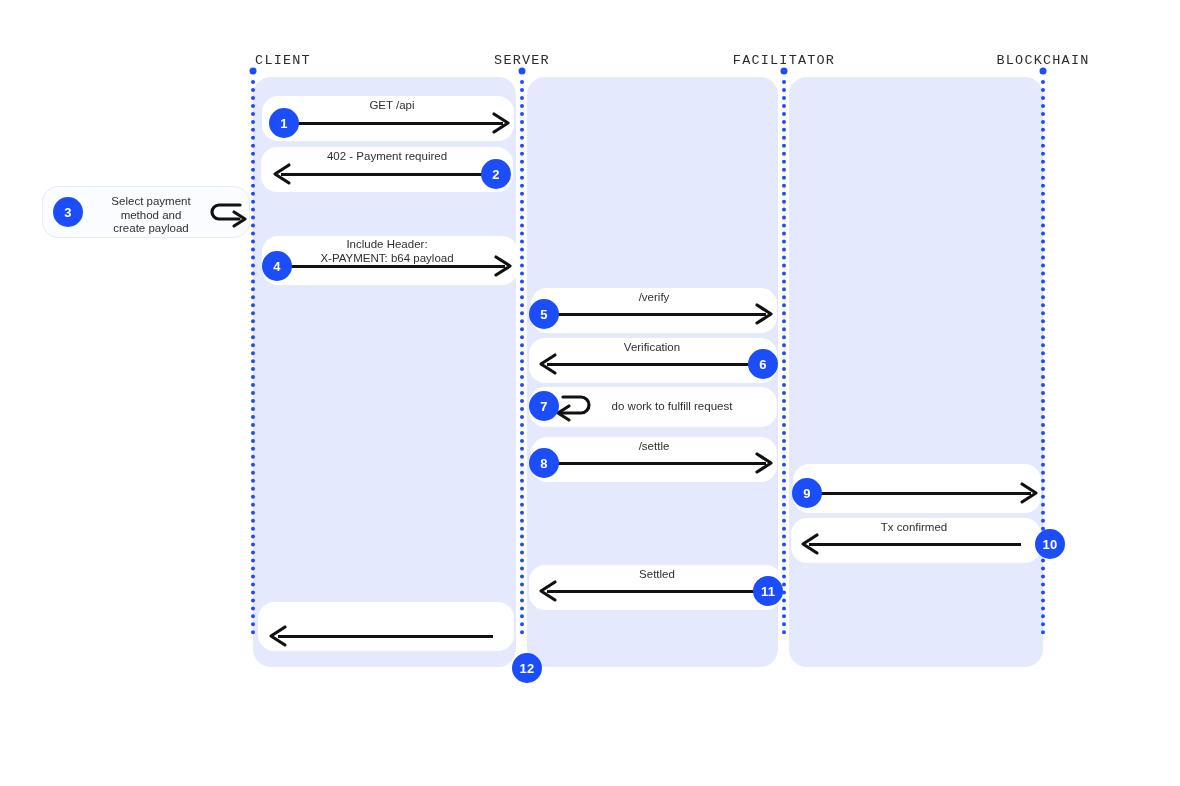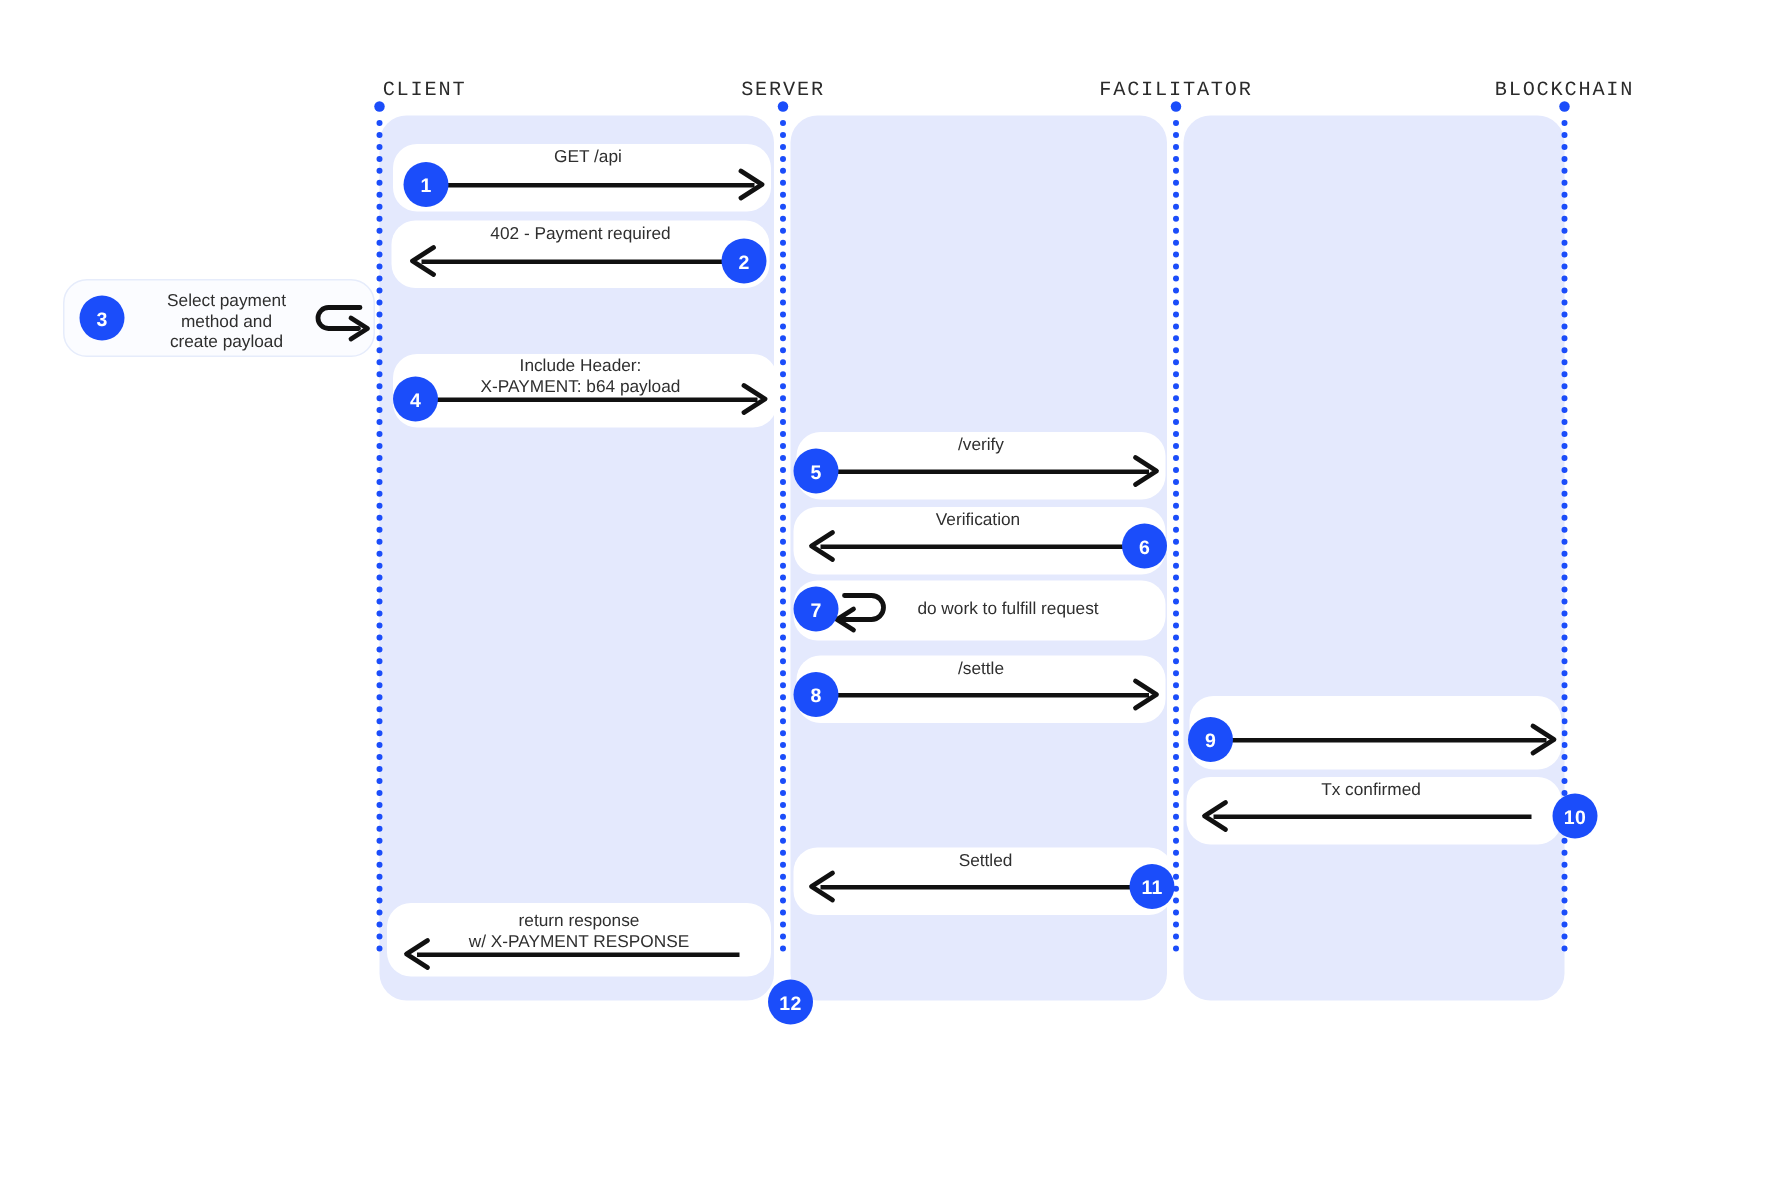--- a/index.html
+++ b/index.html
@@ -246,18 +246,16 @@
   <div class="msglabel" style="left:657px;top:568px;width:200px;">Settled</div>
   <div class="badge" style="left:768px;top:591px;">11</div>
 
   <div class="pill" style="left:258px;top:602px;width:256px;height:49px;"></div>
   <div class="msgline" style="left:278px;top:635px;width:215px;"></div>
   <div class="head" style="left:265px;top:625px;">
     <svg width="22" height="22" viewBox="0 0 22 22">
         <path d="M20 2 L6 11 L20 20" fill="none" stroke="#111111" stroke-width="3.2" stroke-linecap="round" stroke-linejoin="round"></path>
       </svg>
   </div>
-  <div class="msglabel" style="left:386px;top:608px;width:250px;">return response
-w/ X-PAYMENT RESPONSE</div>
   <div class="badge" style="left:497px;top:668px;margin-left:30px;">12</div>
 
 
 </div>
 
 </body></html>

